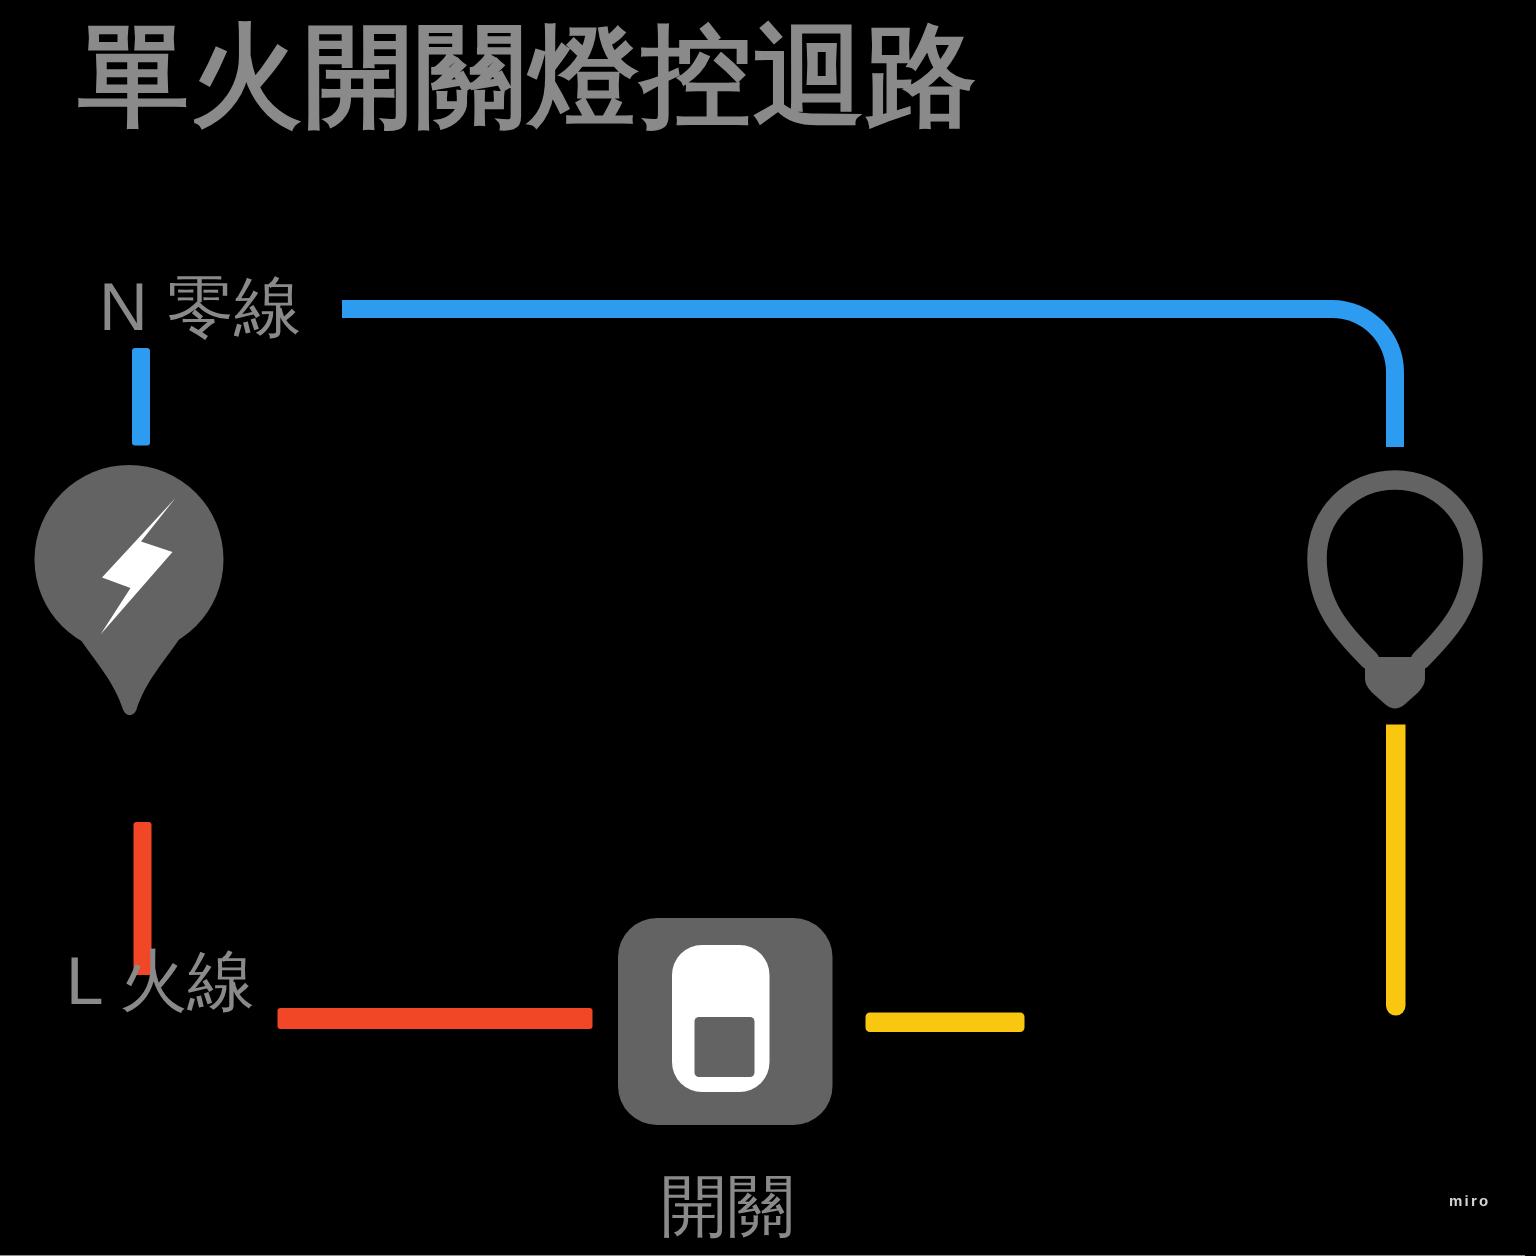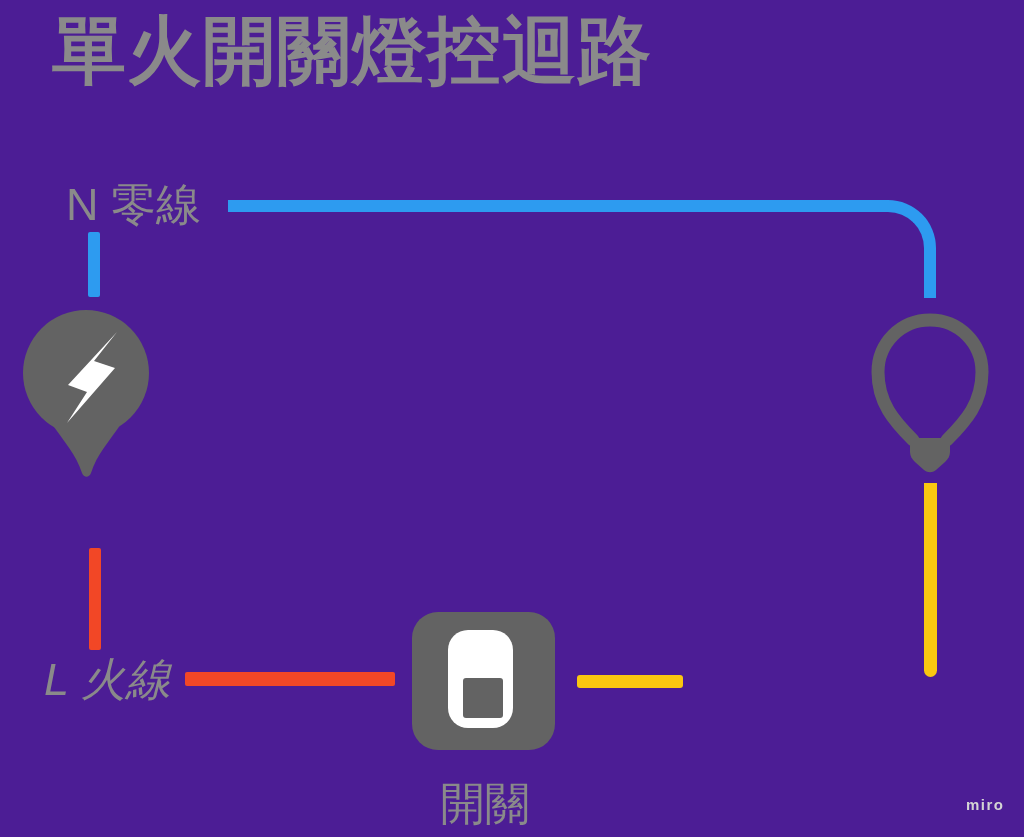--- a/index.html
+++ b/index.html
@@ -5,21 +5,21 @@
   html, body {
     margin: 0;
     padding: 0;
     background: #ffffff;
     font-family: "Liberation Sans", "DejaVu Sans", sans-serif;
   }
   .canvas {
     position: relative;
     width: 1024px;
     height: 837px;
-    background: #4c1d95;
+    background: #000000;
     overflow: hidden;
   }
   .title {
     position: absolute;
     left: 52px;
     top: 12px;
     font-size: 74px;
     font-weight: 700;
     letter-spacing: 1px;
     line-height: 1.05;
@@ -29,21 +29,21 @@
   .wire-label {
     position: absolute;
     font-size: 45px;
     font-weight: 400;
     line-height: 1;
     color: var(--text-gray, #8A8A8A);
     white-space: nowrap;
   }
   .lbl-neutral { left: 66px;  top: 182px; }
   .lbl-panel   { left: 48px;  top: 491px; }
-  .lbl-live    { left: 44px;  top: 657px; font-style: italic; }
+  .lbl-live    { left: 44px;  top: 631px; }
   .lbl-load    { left: 696px; top: 657px; }
   .lbl-switch  { left: 440px; top: 781px; }
 
   
   .wire { position: absolute; }
   .wire-neutral-top {
     left: 228px; top: 200px;
     width: 708px; height: 98px;
     box-sizing: border-box;
     border-top: 12px solid var(--wire-blue, #2D9BF0);
@@ -106,21 +106,21 @@
     position: absolute;
     left: 15px; top: 48px;
     width: 40px; height: 40px;
     background: var(--icon-gray, #636363);
     border-radius: 3px;
   }
 
   .watermark {
     position: absolute;
     left: 966px; top: 796px;
-    font-size: 15px;
+    font-size: 10px;
     font-weight: 700;
     letter-spacing: 1.5px;
     color: var(--watermark-gray, #D4D4D4);
   }
 </style>
 </head>
 <body>
 
 <div class="canvas">
 

